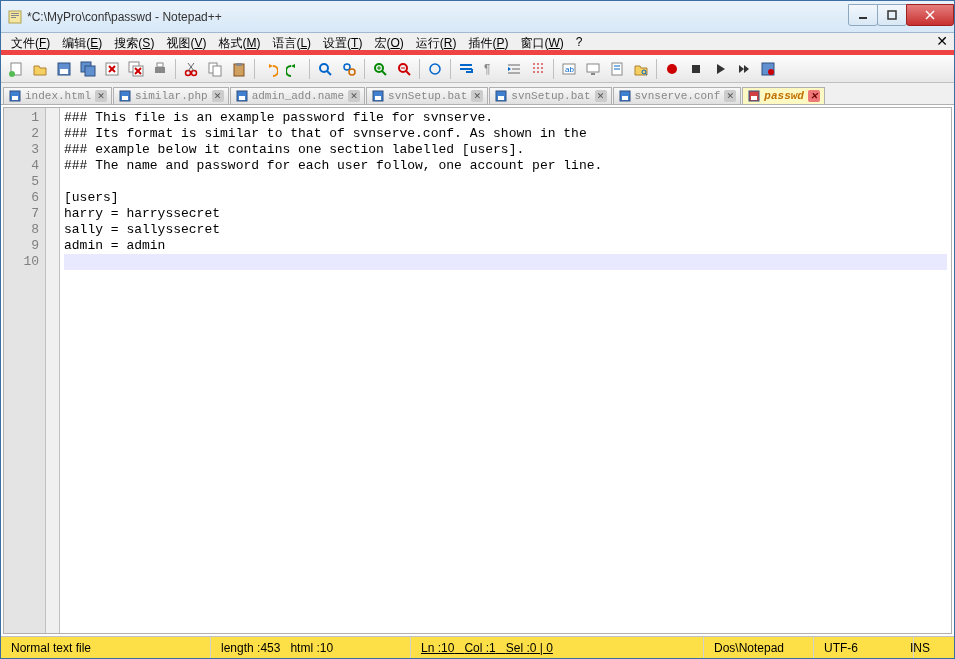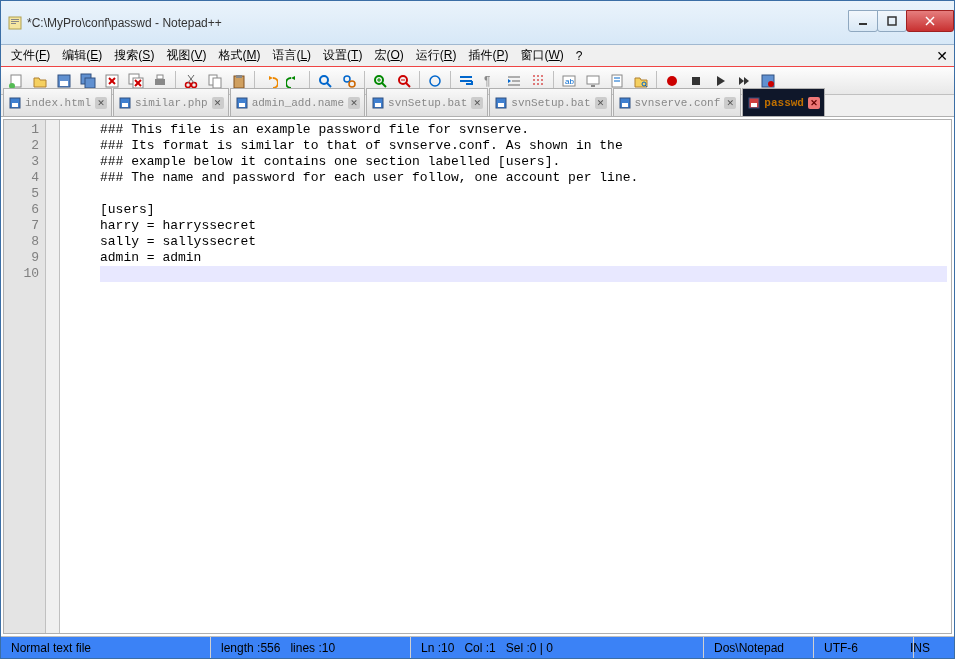--- a/index.html
+++ b/index.html
@@ -1,53 +1,53 @@
 <!DOCTYPE html>
 <html><head>
 <meta charset="utf-8">
 <style>
 * { margin: 0; padding: 0; box-sizing: border-box; }
 body { font-family: "Microsoft YaHei", Tahoma, sans-serif; font-size: 12px; background: #fff; overflow: hidden; }
 .window { width: 955px; height: 659px; border: 1px solid #3b6ea5; background: #fff; display: flex; flex-direction: column; }
 
-.titlebar { height: 44px; background: linear-gradient(#eaf3fb, #d7e8f7); display: flex; align-items: center; padding-left: 6px; border-bottom: 1px solid #a0b8d0; }
+.titlebar { height: 32px; background: linear-gradient(#eaf3fb, #d7e8f7); display: flex; align-items: center; padding-left: 6px; border-bottom: 1px solid #a0b8d0; }
 .titlebar .icon { width: 16px; height: 16px; margin-right: 4px; display:inline-flex; align-items:center; justify-content:center; }
 .titlebar .title { flex: 1; color: #333; font-size: 12px; }
 .winbtns { display: flex; align-items: stretch; height: 22px; margin-top: -4px; }
 .winbtn { width: 30px; display: flex; align-items: center; justify-content: center; border: 1px solid #8fa8c0; border-radius: 0 0 3px 3px; margin-left: -1px; background: linear-gradient(#f2f7fc,#d9e8f5); }
 .winbtn.close { width: 48px; background: linear-gradient(#e67e7e,#c83030); border-color:#a02020; color:#fff; }
 .winbtn svg { display:block; }
 
-.menubar { height: 22px; background: #f0f0f0; display: flex; align-items: center; padding: 0 4px; border-bottom: 1px solid #ef4444; }
+.menubar { height: 22px; background: #f0f0f0; display: flex; align-items: flex-start; padding: 0 4px; border-bottom: 5px solid #ef4444; }
 .menuitem { padding: 2px 6px; cursor: default; }
 .menuitem u { text-decoration: underline; }
 .menubar .mdi-close { margin-left: auto; width: 16px; height: 16px; display:flex; align-items:center; justify-content:center; font-family: Arial; font-size:14px; }
 
 .toolbar { height: 28px; background: linear-gradient(#fdfdfd,#e8e8e8); border-bottom: 1px solid #c0c0c0; display: flex; align-items: center; padding: 0 4px; gap: 2px; }
 .tbtn { width: 22px; height: 22px; display: flex; align-items: center; justify-content: center; border: 1px solid transparent; border-radius: 2px; }
 .tsep { width: 1px; height: 20px; background: #c0c0c0; margin: 0 2px; }
 
 .tabbar { height: 22px; background: #f0f0f0; border-bottom: 1px solid #b0b0b0; display: flex; align-items: flex-end; padding-left: 2px; }
-.tab { height: 28px; display: flex; align-items: center; padding: 0 4px; background: linear-gradient(#f8f8f8,#e0e0e0); border: 1px solid #b0b0b0; border-bottom: none; margin-right: 1px; font-family: "Courier New", monospace; font-size: 11px; color: #888; }
-.tab.active { background: #0f172a; color: #c07000; font-weight: bold; }
+.tab { height: 17px; display: flex; align-items: center; padding: 0 4px; background: linear-gradient(#f8f8f8,#e0e0e0); border: 1px solid #b0b0b0; border-bottom: none; margin-right: 1px; font-family: "Courier New", monospace; font-size: 11px; color: #888; }
+.tab.active { background: #fef9c3; color: #c07000; font-weight: bold; font-style: italic; }
 .tab .ticon { width: 14px; height: 14px; margin-right: 3px; display:inline-flex; align-items:center; justify-content:center;}
 .tab .tclose { width: 12px; height: 12px; margin-left: 4px; background: #d99; border-radius: 2px; display:flex; align-items:center; justify-content:center; font-size:9px; color:#600; font-family:Arial;}
 .tab .tclose.gray { background:#ccc; color:#555; }
 .tab.active .tclose { background:#e77; }
 
 .editor-wrap { flex: 1; display: flex; border: 1px solid #b0b0b0; margin: 2px; overflow: hidden; }
 .gutter { width: 42px; background: #e4e4e4; border-right: 1px solid #c0c0c0; text-align: right; padding: 2px 6px 0 0; font-family: Consolas, "Courier New", monospace; font-size: 13px; color: #808080; line-height: 16px; }
 .foldcol { width: 14px; background: #f0f0f0; border-right: 1px solid #c0c0c0; }
 .editor { flex: 1; font-family: Consolas, "Courier New", monospace; font-size: 13px; line-height: 16px; padding: 2px 4px 0 4px; white-space: pre; position: relative; }
-.line { height: 16px; margin-left: 36px; }
+.line { height: 16px; }
 .line.current { background: #e8e8ff; }
 
-.statusbar { height: 22px; background: #3b82f6; border-top: 1px solid #c0c0c0; display: flex; align-items: center; font-size: 12px; }
+.statusbar { height: 22px; background: #fde047; border-top: 1px solid #c0c0c0; display: flex; align-items: center; font-size: 12px; }
 .statusbar .cell { padding: 0 10px; border-right: 1px solid #d0d0d0; height: 100%; display: flex; align-items: center; }
-.statusbar .cell.flex { flex: 1; }
+.statusbar .cell.flex { flex: 1; text-decoration: underline; }
 .statusbar .cell:last-child { border-right: none; }
 </style>
 </head>
 <body>
 
 <div class="window">
 
   <div class="titlebar">
     <span class="icon">
       <svg width="14" height="14">
@@ -379,23 +379,23 @@
         <div>9</div>
         <div>10</div>
       </div>
     <div class="foldcol"></div>
     <div class="editor" id="editor"><div class="line">### This file is an example password file for svnserve.</div><div class="line">### Its format is similar to that of svnserve.conf. As shown in the</div><div class="line">### example below it contains one section labelled [users].</div><div class="line">### The name and password for each user follow, one account per line.</div><div class="line"></div><div class="line">[users]</div><div class="line">harry = harryssecret</div><div class="line">sally = sallyssecret</div><div class="line">admin = admin</div><div class="line current"></div></div>
   </div>
 
   <div class="statusbar">
     <div class="cell" style="width:210px">Normal text file</div>
     <div class="cell" style="width:200px">
-      <span>length : </span><span>556</span>
+      <span>length : </span><span>453</span>
       &nbsp;&nbsp;&nbsp;
-      <span>lines : </span><span>10</span>
+      <span>html : </span><span>10</span>
     </div>
     <div class="cell flex">
       <span>Ln : </span><span>10</span>
       &nbsp;&nbsp;&nbsp;
       <span>Col : </span><span>1</span>
       &nbsp;&nbsp;&nbsp;
       <span>Sel : </span><span>0 | 0</span>
     </div>
     <div class="cell" style="width:110px">Dos\Notepad</div>
     <div class="cell" style="width:100px">UTF-6</div>

